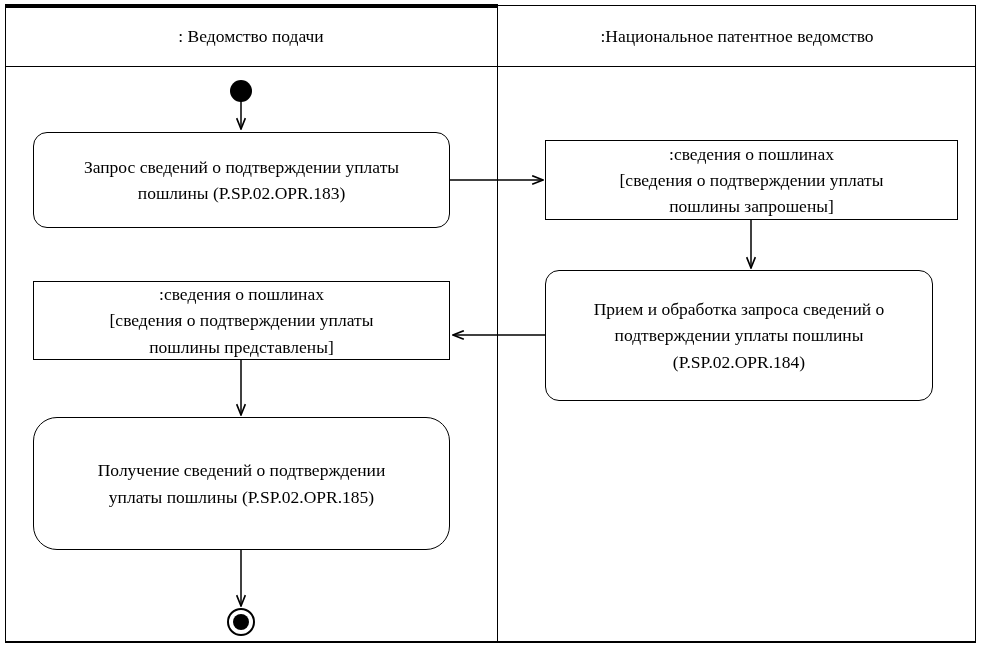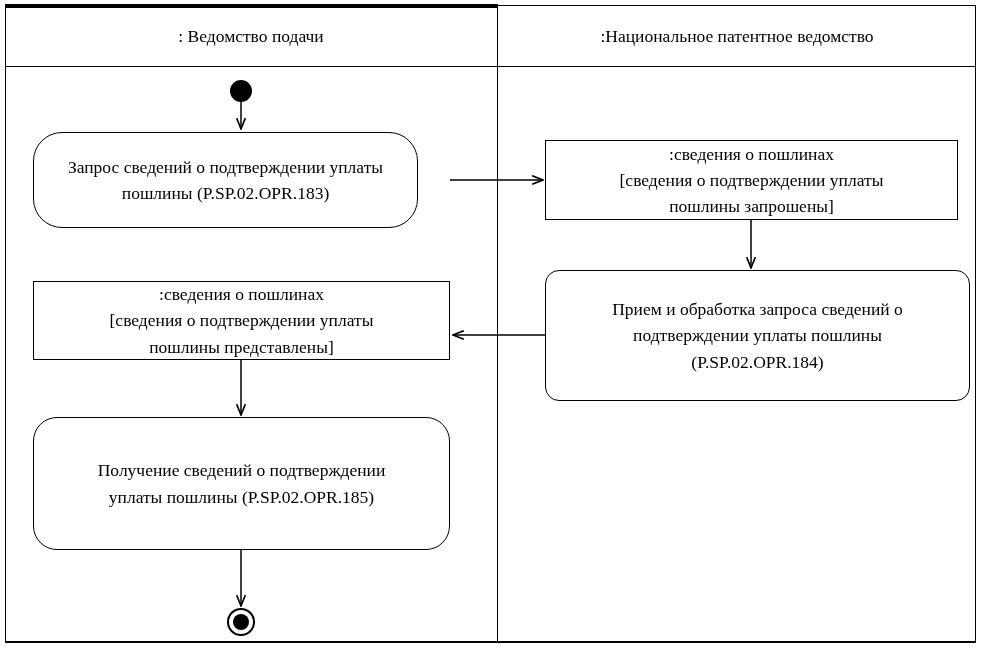--- a/index.html
+++ b/index.html
@@ -69,23 +69,23 @@
     align-items: center;
     justify-content: center;
     text-align: center;
     font-size: 17.5px;
     line-height: 1.5;
     padding: 2px 10px;
   }
   .node .txt { white-space: pre-line; }
   .activity { border-radius: 14px; }
 
-  .n-request  { left: 33px;  top: 132px; width: 385px; height: 96px; border-radius: 29px; }
+  .n-request  { left: 33px;  top: 132px; width: 417px; height: 96px; }
   .n-requested{ left: 545px; top: 140px; width: 413px; height: 80px; }
-  .n-process  { left: 545px; top: 270px; width: 425px; height: 131px; }
+  .n-process  { left: 545px; top: 270px; width: 388px; height: 131px; }
   .n-provided { left: 33px;  top: 281px; width: 417px; height: 79px; }
   .n-receive  { left: 33px;  top: 417px; width: 417px; height: 133px; border-radius: 24px; }
 
   .initial-node {
     position: absolute;
     left: 230px; top: 80px;
     width: 22px; height: 22px;
     background: #000;
     border-radius: 50%;
   }

